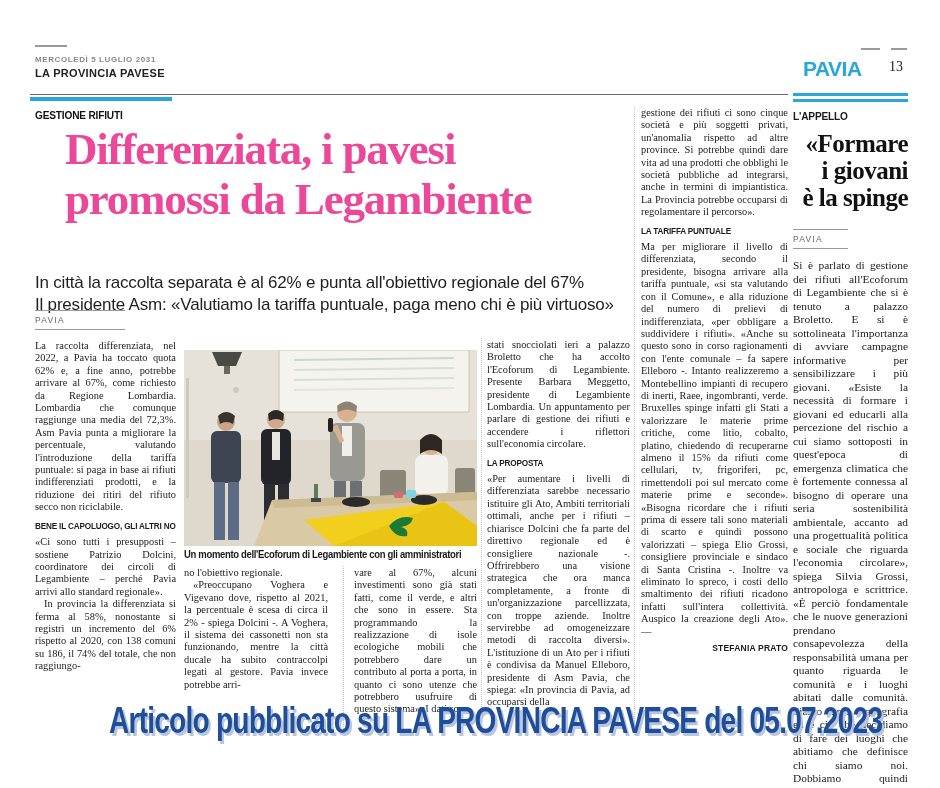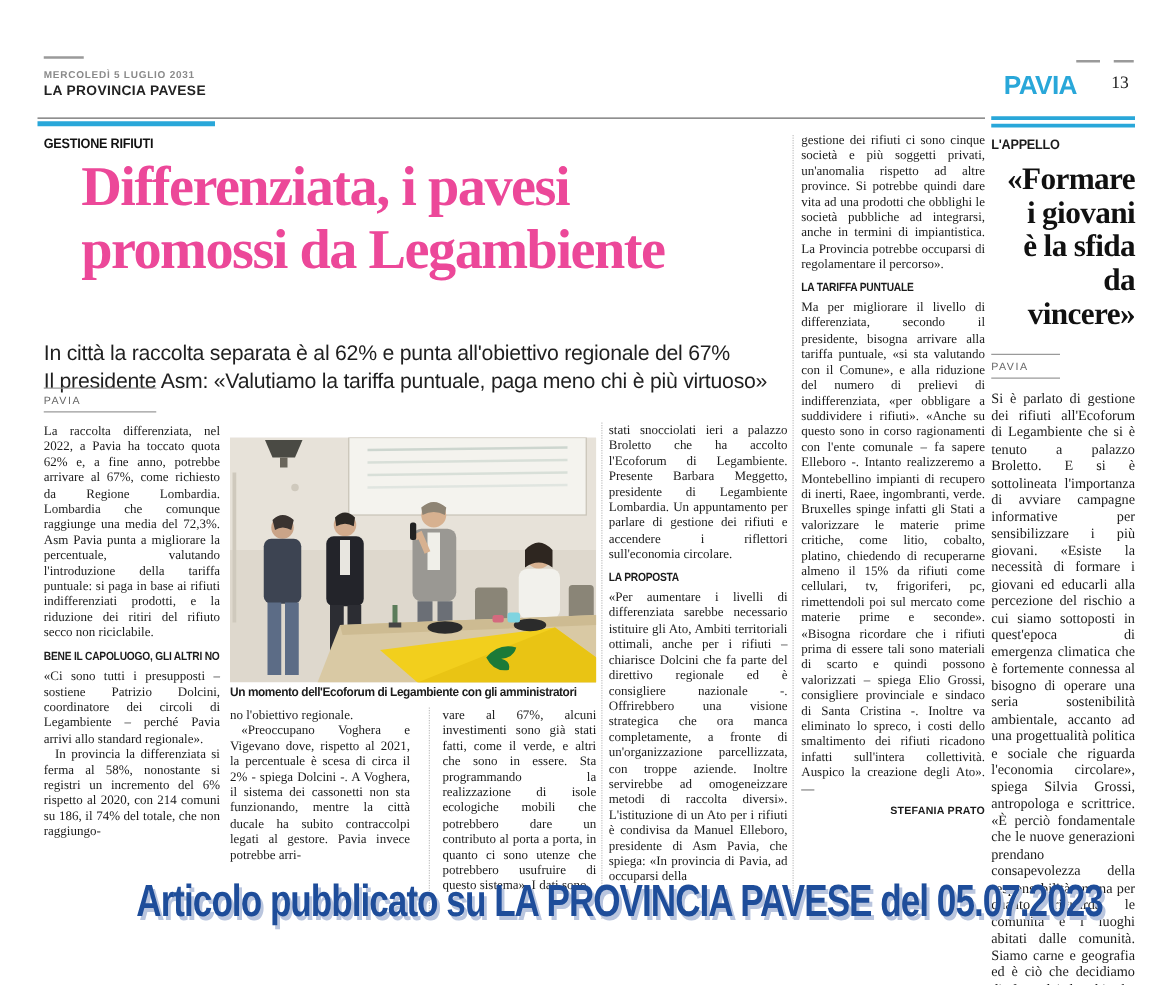--- a/index.html
+++ b/index.html
@@ -78,21 +78,21 @@
   <div class="abs" style="left:35px;top:310px;width:141px;">
     <div class="bylineblock">
       <div class="byline-rule"></div>
       <div class="byline-label">PAVIA</div>
       <div class="byline-rule"></div>
     </div>
     <div class="bodycol">
       <p>La raccolta differenziata, nel 2022, a Pavia ha toccato quota 62% e, a fine anno, potrebbe arrivare al 67%, come richiesto da Regione Lombardia. Lombardia che comunque raggiunge una media del 72,3%. Asm Pavia punta a migliorare la percentuale, valutando l'introduzione della tariffa puntuale: si paga in base ai rifiuti indifferenziati prodotti, e la riduzione dei ritiri del rifiuto secco non riciclabile.</p>
       <div class="subkick">BENE IL CAPOLUOGO, GLI ALTRI NO</div>
       <p>«Ci sono tutti i presupposti – sostiene Patrizio Dolcini, coordinatore dei circoli di Legambiente – perché Pavia arrivi allo standard regionale».</p>
-      <p class="ind">In provincia la differenziata si ferma al 58%, nonostante si registri un incremento del 6% rispetto al 2020, con 214 comuni su 186, il 74% del totale, che non raggiungo-</p>
+      <p class="ind">In provincia la differenziata si ferma al 58%, nonostante si registri un incremento del 6% rispetto al 2020, con 138 comuni su 186, il 74% del totale, che non raggiungo-</p>
     </div>
   </div>
 
   <div class="abs" style="left:184px;top:350px;width:293px;height:196px;">
     <svg width="293" height="196" viewBox="0 0 293 196">
       <rect x="0" y="0" width="293" height="196" fill="#ded8cd"></rect>
       <rect x="0" y="0" width="293" height="90" fill="#e7e2d9"></rect>
 
       <rect x="95" y="0" width="190" height="62" fill="#f4f3ee" stroke="#c9c4b8"></rect>
       <line x1="110" y1="10" x2="270" y2="8" stroke="#cdd6cf" stroke-width="2"></line>
@@ -172,22 +172,21 @@
     <div class="subkick">LA TARIFFA PUNTUALE</div>
     <p>Ma per migliorare il livello di differenziata, secondo il presidente, bisogna arrivare alla tariffa puntuale, «si sta valutando con il Comune», e alla riduzione del numero di prelievi di indifferenziata, «per obbligare a suddividere i rifiuti». «Anche su questo sono in corso ragionamenti con l'ente comunale – fa sapere Elleboro -. Intanto realizzeremo a Montebellino impianti di recupero di inerti, Raee, ingombranti, verde. Bruxelles spinge infatti gli Stati a valorizzare le materie prime critiche, come litio, cobalto, platino, chiedendo di recuperarne almeno il 15% da rifiuti come cellulari, tv, frigoriferi, pc, rimettendoli poi sul mercato come materie prime e seconde». «Bisogna ricordare che i rifiuti prima di essere tali sono materiali di scarto e quindi possono valorizzati – spiega Elio Grossi, consigliere provinciale e sindaco di Santa Cristina -. Inoltre va eliminato lo spreco, i costi dello smaltimento dei rifiuti ricadono infatti sull'intera collettività. Auspico la creazione degli Ato». —</p>
     <div class="sig">STEFANIA PRATO</div>
   </div>
 
   <div class="abs" style="left:793px;top:110px;width:115px;">
     <div class="sans side-kicker">L'APPELLO</div>
     <div class="side-head" style="margin-top:8px;text-align:right;">
       <div>«Formare</div>
       <div>i giovani</div>
-      <div>è la sfida</div>
-      <div>da vincere»</div>
+      <div>è la spinge</div>
     </div>
     <div class="bylineblock" style="margin-top:18px;">
       <div class="byline-rule" style="width:55px;"></div>
       <div class="byline-label">PAVIA</div>
       <div class="byline-rule" style="width:55px;"></div>
     </div>
     <div class="side-body" style="margin-top:6px;">Si è parlato di gestione dei rifiuti all'Ecoforum di Legambiente che si è tenuto a palazzo Broletto. E si è sottolineata l'importanza di avviare campagne informative per sensibilizzare i più giovani. «Esiste la necessità di formare i giovani ed educarli alla percezione del rischio a cui siamo sottoposti in quest'epoca di emergenza climatica che è fortemente connessa al bisogno di operare una seria sostenibilità ambientale, accanto ad una progettualità politica e sociale che riguarda l'economia circolare», spiega Silvia Grossi, antropologa e scrittrice. «È perciò fondamentale che le nuove generazioni prendano consapevolezza della responsabilità umana per quanto riguarda le comunità e i luoghi abitati dalle comunità. Siamo carne e geografia ed è ciò che decidiamo di fare dei luoghi che abitiamo che definisce chi siamo noi. Dobbiamo quindi recuperare la nostra memoria storica». —</div>
 
   </div>
 

